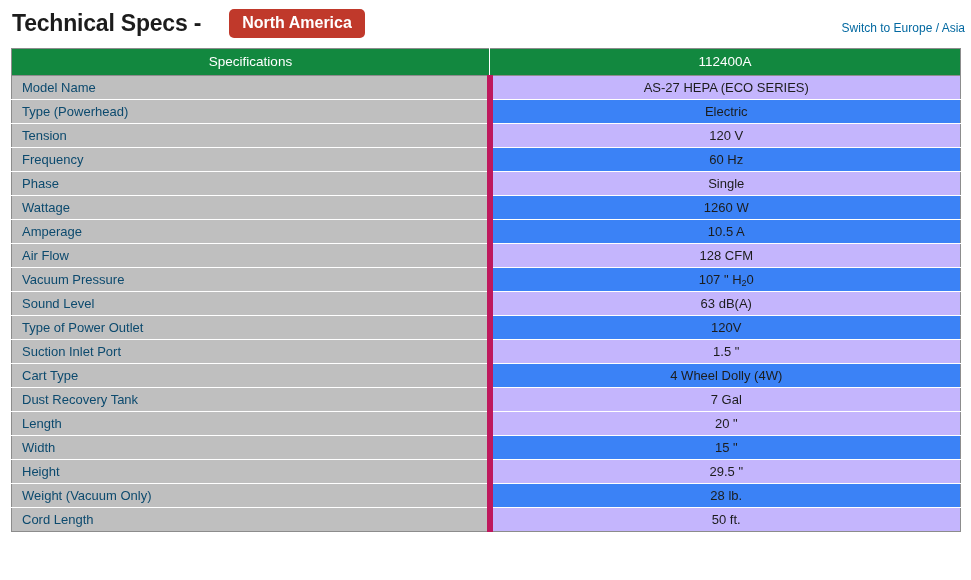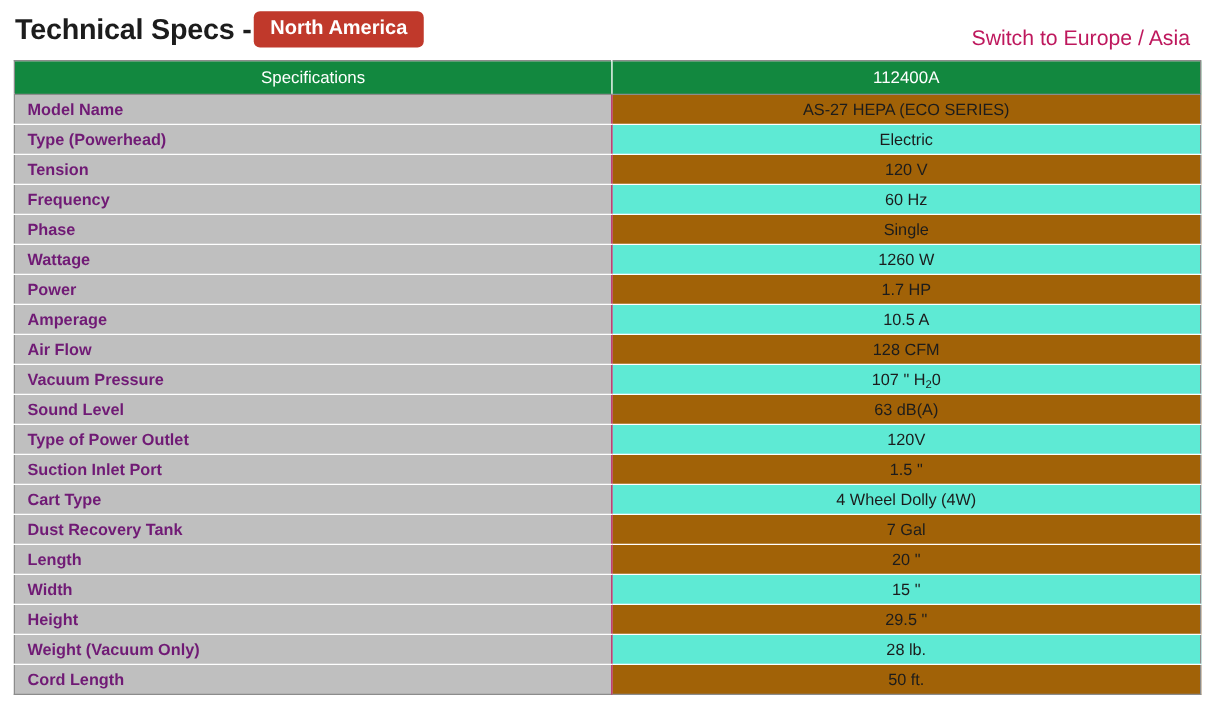--- a/index.html
+++ b/index.html
@@ -23,21 +23,21 @@
   
   .header {
     position: relative;
     height: 48px;
     padding: 4px 12px 0 12px;
     box-sizing: border-box;
   }
   .title-row {
     display: flex;
     align-items: center;
-    gap: 2px;
+    gap: 28px;
     padding-top: 5px;
   }
   .page-title {
     font-size: 23px;
     font-weight: bold;
     color: #1c1c1c;
     letter-spacing: -0.2px;
     white-space: nowrap;
   }
   .region-badge {
@@ -47,24 +47,24 @@
     font-size: 16px;
     font-weight: bold;
     padding: 6px 13px 7px 13px;
     border-radius: 5px;
     line-height: 1;
     white-space: nowrap;
     text-align: right;
   }
   .switch-link {
     position: absolute;
-    right: 19px;
+    right: 6px;
     top: 21px;
-    font-size: 17px;
-    color: #be185d;
+    font-size: 12px;
+    color: #0369a1;
     text-decoration: none;
     white-space: nowrap;
     cursor: pointer;
   }
 
   
   .table-wrap {
     padding: 0 11px;
     box-sizing: border-box;
   }
@@ -91,31 +91,31 @@
   table.specs thead th:last-child { border-right: none; }
 
   table.specs td {
     font-size: 13px;
     height: 18px;
     padding: 2px 0 3px 0;
     border-bottom: 1px solid #ffffff;
   }
   table.specs td.label {
     background: #bfbfbf;
-    color: #701a75;
-    font-weight: bold;
+    color: #0c4a6e;
+    font-weight: normal;
     padding-left: 10px;
-    border-right: 1px solid #be185d;
+    border-right: 6px solid #be185d;
   }
   table.specs td.value {
     text-align: center;
     color: #1c1c1c;
   }
-  table.specs tr.odd td.value { background: #a16207; }
-  table.specs tr.even td.value { background: #5eead4; }
+  table.specs tr.odd td.value { background: #c4b5fd; }
+  table.specs tr.even td.value { background: #3b82f6; }
   table.specs tr:last-child td { border-bottom: none; }
 
   sub { font-size: 9px; vertical-align: baseline; position: relative; top: 2px; }
 </style>
 </head>
 <body>
 
 <div class="page">
 
   <div class="header">
@@ -156,24 +156,20 @@
             <td class="value">60 Hz</td>
           </tr>
           <tr class="odd">
             <td class="label">Phase</td>
             <td class="value">Single</td>
           </tr>
           <tr class="even">
             <td class="label">Wattage</td>
             <td class="value">1260 W</td>
           </tr>
-          <tr class="odd">
-            <td class="label">Power</td>
-            <td class="value">1.7 HP</td>
-          </tr>
           <tr class="even">
             <td class="label">Amperage</td>
             <td class="value">10.5 A</td>
           </tr>
           <tr class="odd">
             <td class="label">Air Flow</td>
             <td class="value">128 CFM</td>
           </tr>
           <tr class="even">
             <td class="label">Vacuum Pressure</td>

